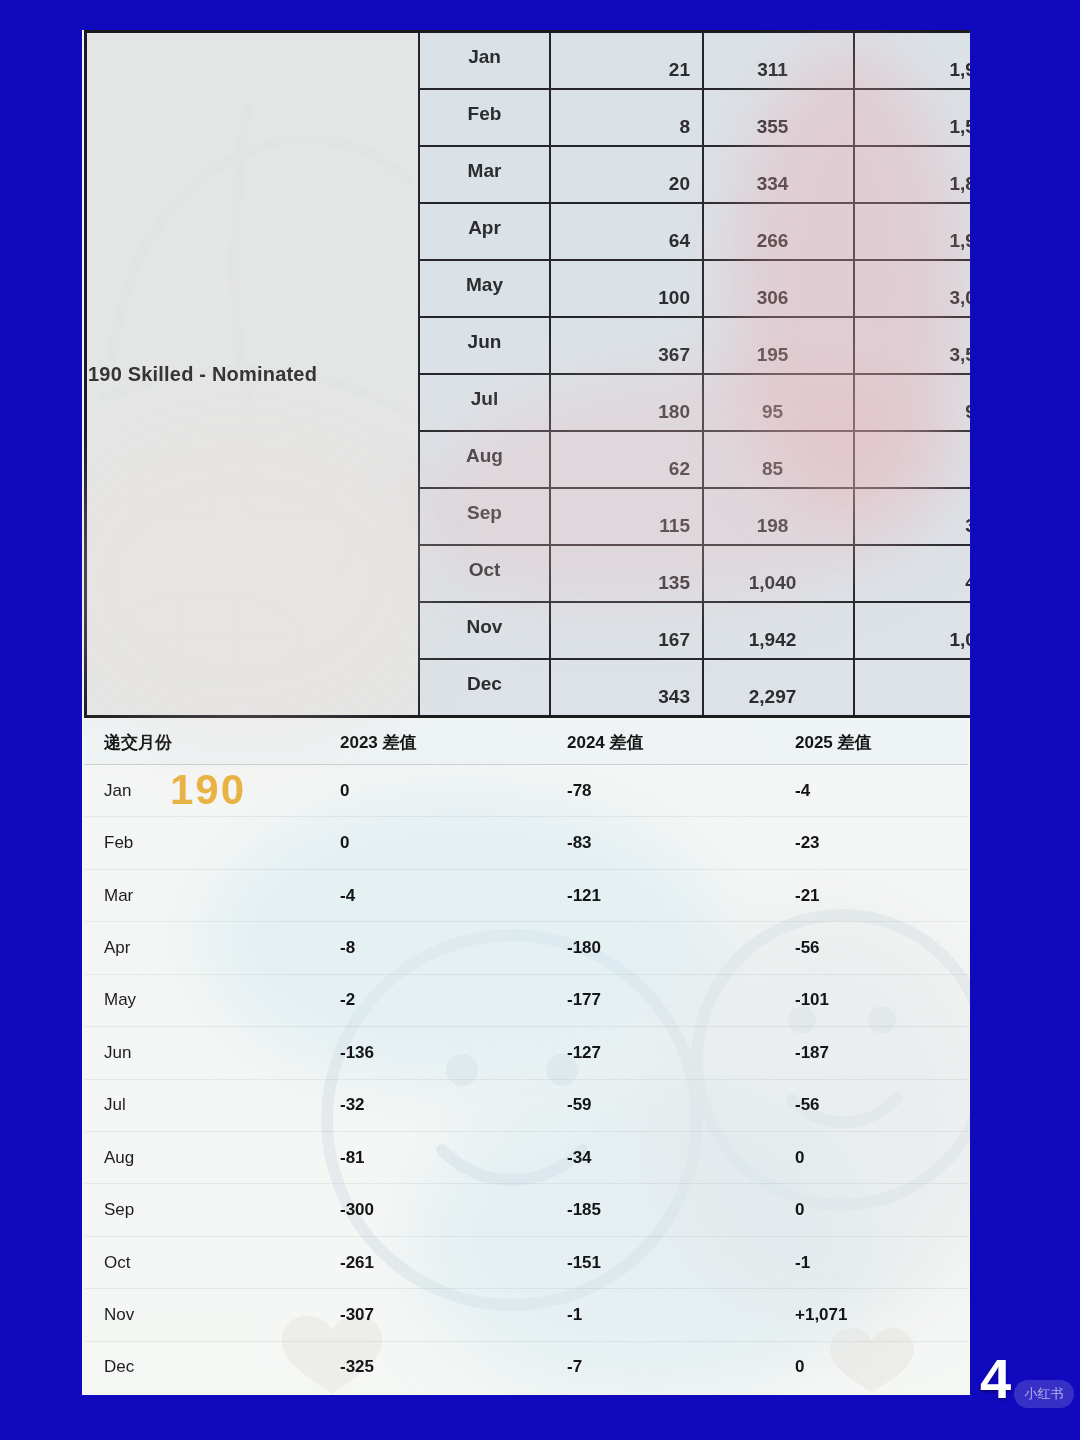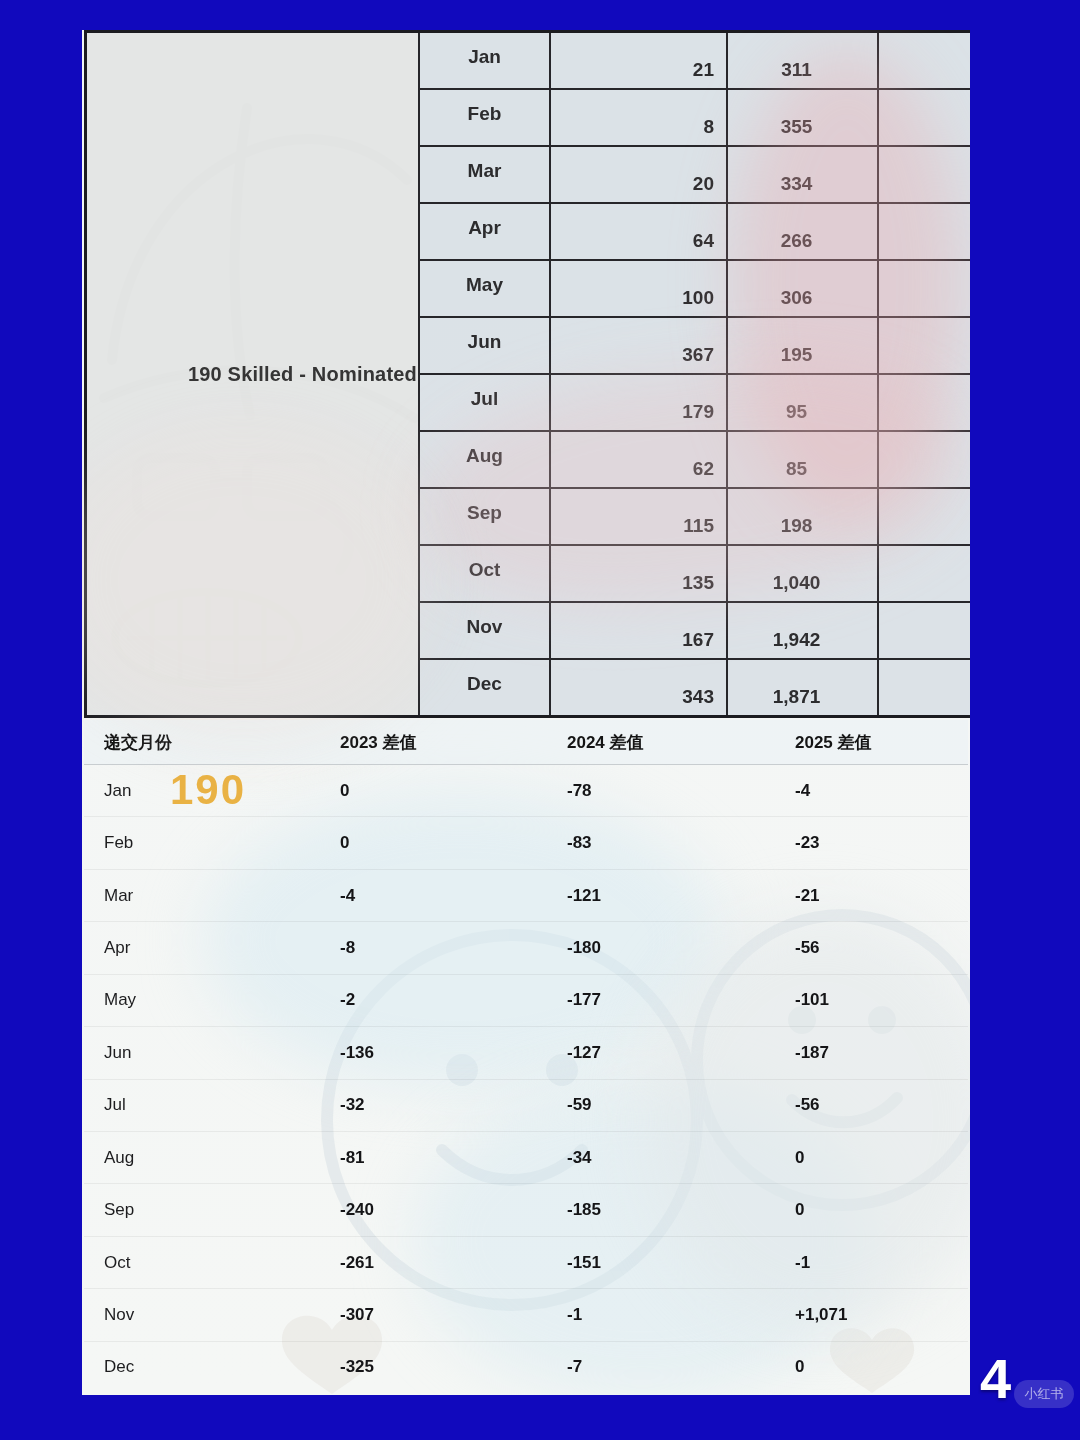--- a/index.html
+++ b/index.html
@@ -30,34 +30,34 @@
 
   
   table.t1{
     position:absolute;left:2px;top:0px;width:884px;height:688px;z-index:1;
     border-collapse:collapse;table-layout:fixed;
     background:rgba(213,221,227,0.78);
   }
   table.t1 td{border:2px solid #26262a;}
   table.t1{border:3px solid #1c1c20;}
   td.t1-label{
-    width:329px;text-align:right;vertical-align:middle;
+    width:329px;text-align:left;vertical-align:middle;
     font-size:20px;font-weight:600;color:#353535;letter-spacing:0.2px;
     background:rgba(235,233,228,0.55);
   }
   td.m{
     width:127px;text-align:center;vertical-align:middle;
     font-size:19px;font-weight:700;color:#2c2c2e;padding-bottom:8px;
   }
   td.v{
     text-align:right;vertical-align:bottom;
     padding:0 12px 7px 0;
     font-size:19px;font-weight:700;color:#2c2c2e;
   }
-  td.v1{width:139px;padding-left:24px;} td.v2{width:137px;text-align:center;} td.v3{width:142px;}
+  td.v1{width:139px;} td.v2{width:137px;text-align:center;} td.v3{width:142px;}
 
   
   .t2{
     position:absolute;left:2px;top:690px;width:884px;height:673px;z-index:1;
     display:flex;flex-direction:column;
   }
   .t2-row,.t2-head{
     display:grid;grid-template-columns:236px 227px 228px 1fr;
     align-items:center;padding-left:20px;box-sizing:border-box;
   }
@@ -173,21 +173,21 @@
         <td class="v v3">3,027</td>
       </tr>
       <tr>
         <td class="m">Jun</td>
         <td class="v v1">367</td>
         <td class="v v2">195</td>
         <td class="v v3">3,540</td>
       </tr>
       <tr>
         <td class="m">Jul</td>
-        <td class="v v1">179</td>
+        <td class="v v1">180</td>
         <td class="v v2">95</td>
         <td class="v v3">988</td>
       </tr>
       <tr>
         <td class="m">Aug</td>
         <td class="v v1">62</td>
         <td class="v v2">85</td>
         <td class="v v3">96</td>
       </tr>
       <tr>
@@ -204,21 +204,21 @@
       </tr>
       <tr>
         <td class="m">Nov</td>
         <td class="v v1">167</td>
         <td class="v v2">1,942</td>
         <td class="v v3">1,071</td>
       </tr>
       <tr>
         <td class="m">Dec</td>
         <td class="v v1">343</td>
-        <td class="v v2">1,871</td>
+        <td class="v v2">2,297</td>
         <td class="v v3">-</td>
       </tr>
     </tbody>
       </table>
 
     <div class="wm-over">
       <div class="blob" style="left:650px;top:20px;width:230px;height:470px;background:rgba(233,165,170,0.33);"></div>
       <div class="blob" style="left:340px;top:340px;width:540px;height:230px;background:rgba(230,186,189,0.28);transform:rotate(-7deg);border-radius:45%;"></div>
       <div class="blob" style="left:-30px;top:400px;width:380px;height:300px;background:rgba(240,228,222,0.25);"></div>
     </div>
@@ -273,21 +273,21 @@
         <span class="t2-val">-56</span>
       </div>
       <div class="t2-row">
         <span class="t2-month">Aug</span>
         <span class="t2-val">-81</span>
         <span class="t2-val">-34</span>
         <span class="t2-val">0</span>
       </div>
       <div class="t2-row">
         <span class="t2-month">Sep</span>
-        <span class="t2-val">-240</span>
+        <span class="t2-val">-300</span>
         <span class="t2-val">-185</span>
         <span class="t2-val">0</span>
       </div>
       <div class="t2-row">
         <span class="t2-month">Oct</span>
         <span class="t2-val">-261</span>
         <span class="t2-val">-151</span>
         <span class="t2-val">-1</span>
       </div>
       <div class="t2-row">

